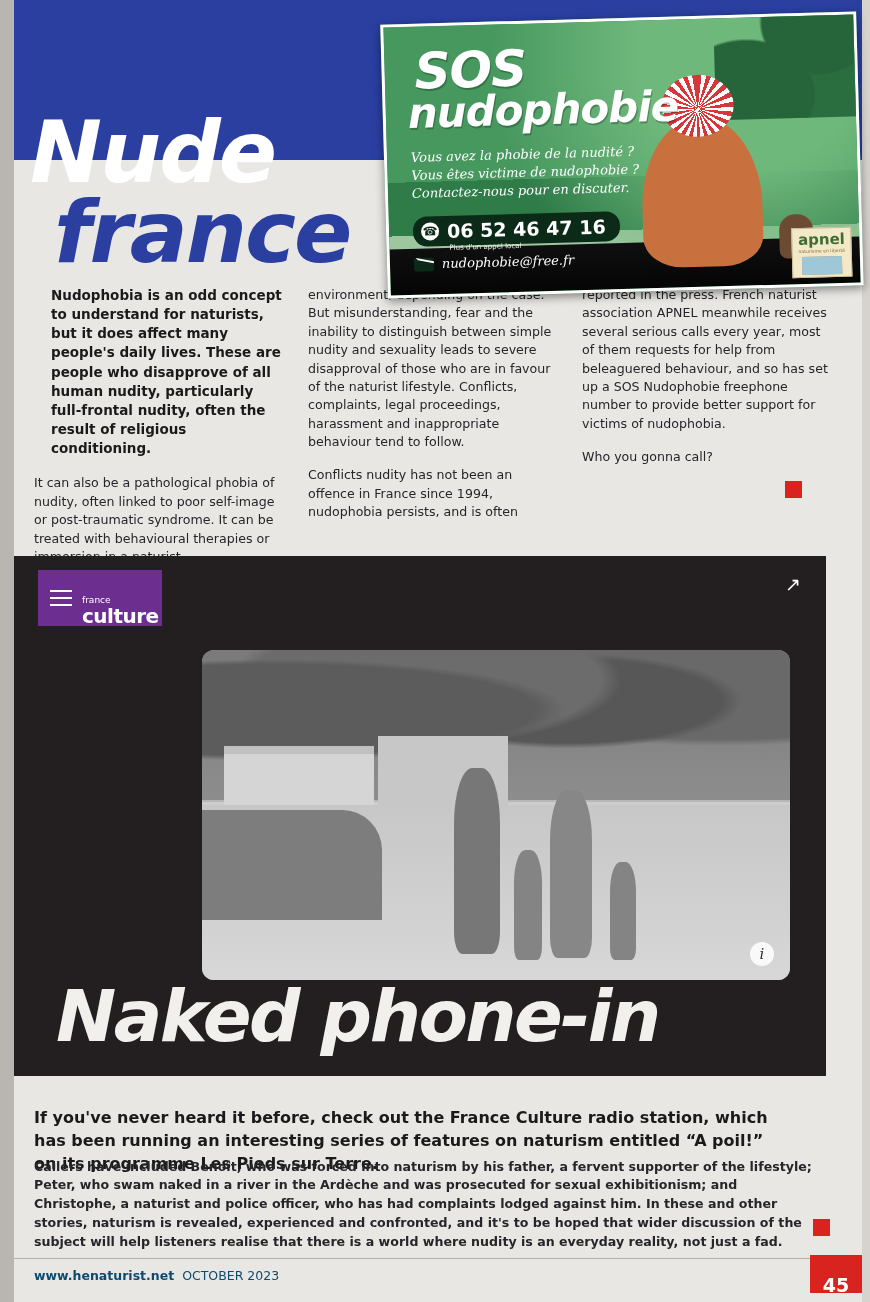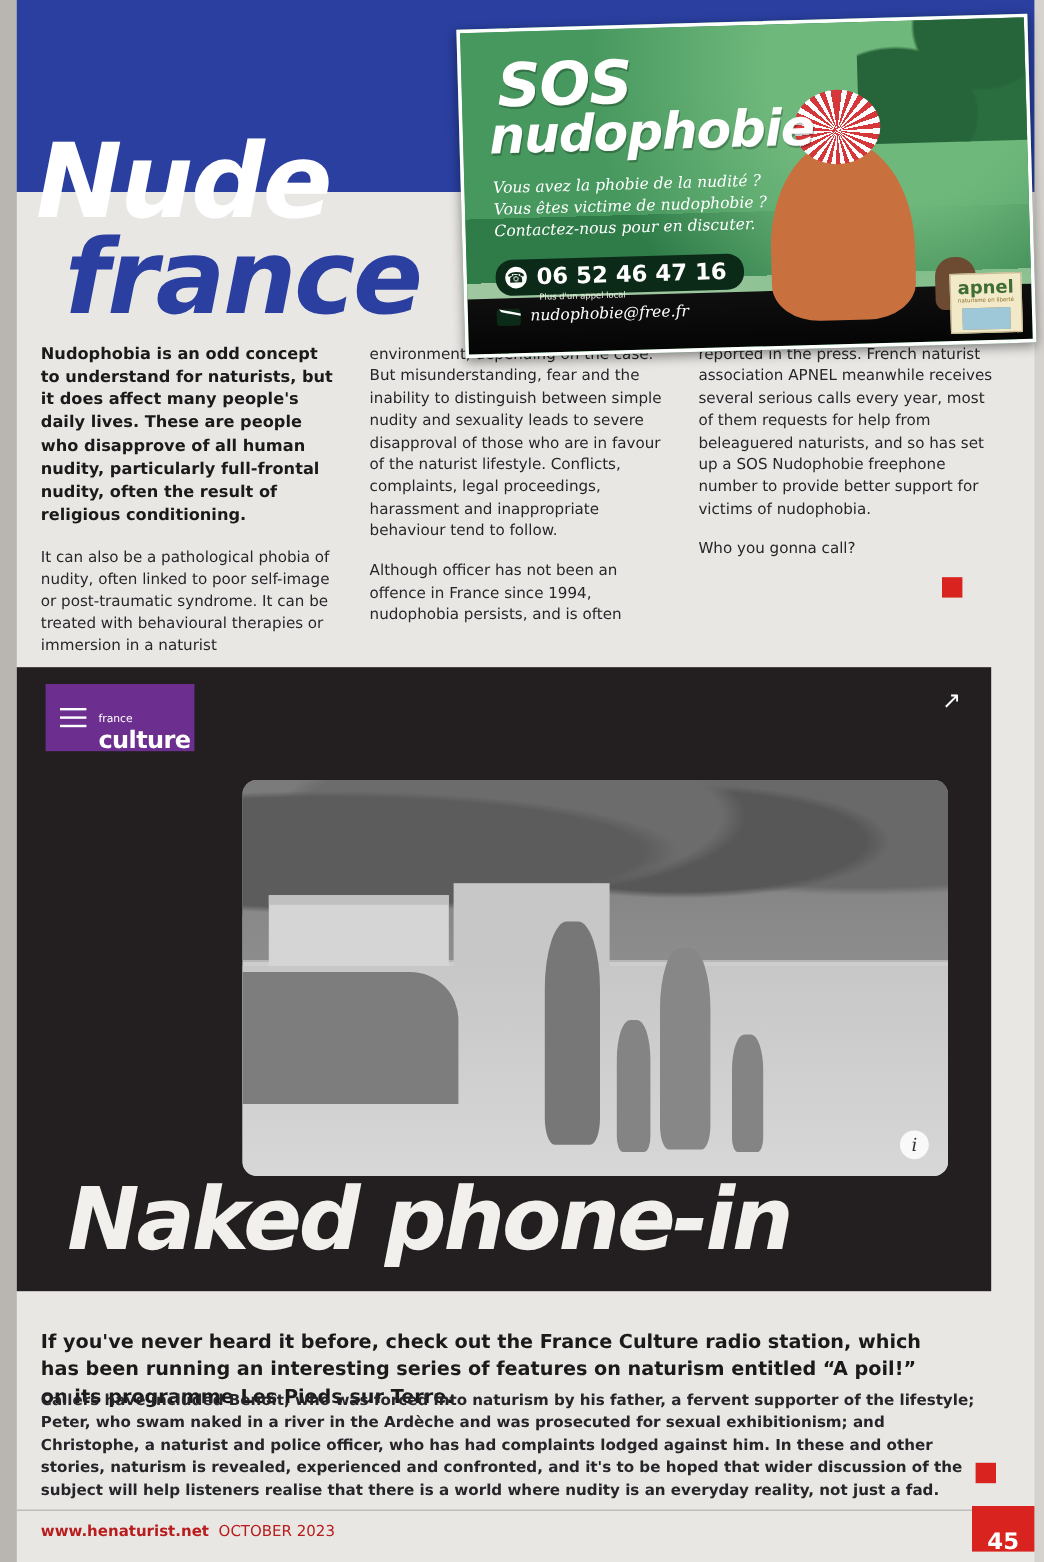--- a/index.html
+++ b/index.html
@@ -240,21 +240,21 @@
     display: flex;
     gap: 26px;
   }
   .col { width: 248px; }
   .standfirst {
     font-family: "DejaVu Sans", sans-serif;
     font-weight: bold;
     font-size: 13.5px;
     line-height: 1.42;
     color: #1a1a1a;
-    margin: 0 0 16px 0;
+    margin: 0 0 16px 17px;
   }
   .body-p {
     font-family: "DejaVu Sans", sans-serif;
     font-size: 12.6px;
     line-height: 1.46;
     color: #26262a;
     margin: 0 0 15px 0;
   }
   .col-2 .body-p:first-child, .col-3 .body-p:first-child { margin-top: 0; }
   .endmark {
@@ -432,21 +432,21 @@
     top: 1258px;
     height: 1px;
     background: #b5b2ae;
   }
   .footer {
     position: absolute;
     left: 34px;
     top: 1268px;
     font-family: "DejaVu Sans", sans-serif;
     font-size: 12.5px;
-    color: #b91c1c;
+    color: #0c4a6e;
   }
   .footer .site { font-weight: bold; }
   .footer .date { font-weight: normal; margin-left: 4px; }
   .folio {
     position: absolute;
     right: 8px;
     top: 1255px;
     width: 52px; height: 38px;
     background: #d8231f;
     color: #ffffff;
@@ -499,24 +499,24 @@
     </div>
   </div>
 
   <div class="cols">
     <div class="col col-1">
       <p class="standfirst">Nudophobia is an odd concept to understand for naturists, but it does affect many people's daily lives. These are people who disapprove of all human nudity, particularly full-frontal nudity, often the result of religious conditioning.</p>
       <p class="body-p">It can also be a pathological phobia of nudity, often linked to poor self-image or post-traumatic syndrome. It can be treated with behavioural therapies or immersion in a naturist</p>
     </div>
     <div class="col col-2">
       <p class="body-p">environment, depending on the case. But misunderstanding, fear and the inability to distinguish between simple nudity and sexuality leads to severe disapproval of those who are in favour of the naturist lifestyle. Conflicts, complaints, legal proceedings, harassment and inappropriate behaviour tend to follow.</p>
-      <p class="body-p">Although officer has not been an offence in France since 1994, nudophobia persists, and is often</p>
+      <p class="body-p">Conflicts nudity has not been an offence in France since 1994, nudophobia persists, and is often</p>
     </div>
     <div class="col col-3">
-      <p class="body-p">reported in the press. French naturist association APNEL meanwhile receives several serious calls every year, most of them requests for help from beleaguered naturists, and so has set up a SOS Nudophobie freephone number to provide better support for victims of nudophobia.</p>
+      <p class="body-p">reported in the press. French naturist association APNEL meanwhile receives several serious calls every year, most of them requests for help from beleaguered behaviour, and so has set up a SOS Nudophobie freephone number to provide better support for victims of nudophobia.</p>
       <p class="body-p">Who you gonna call?</p>
       <div class="endmark-row">
         <span class="endmark endmark-abs"></span>
       </div>
     </div>
   </div>
 
   <div class="photo-block">
     <div class="fc-badge">
       <span class="burger">

